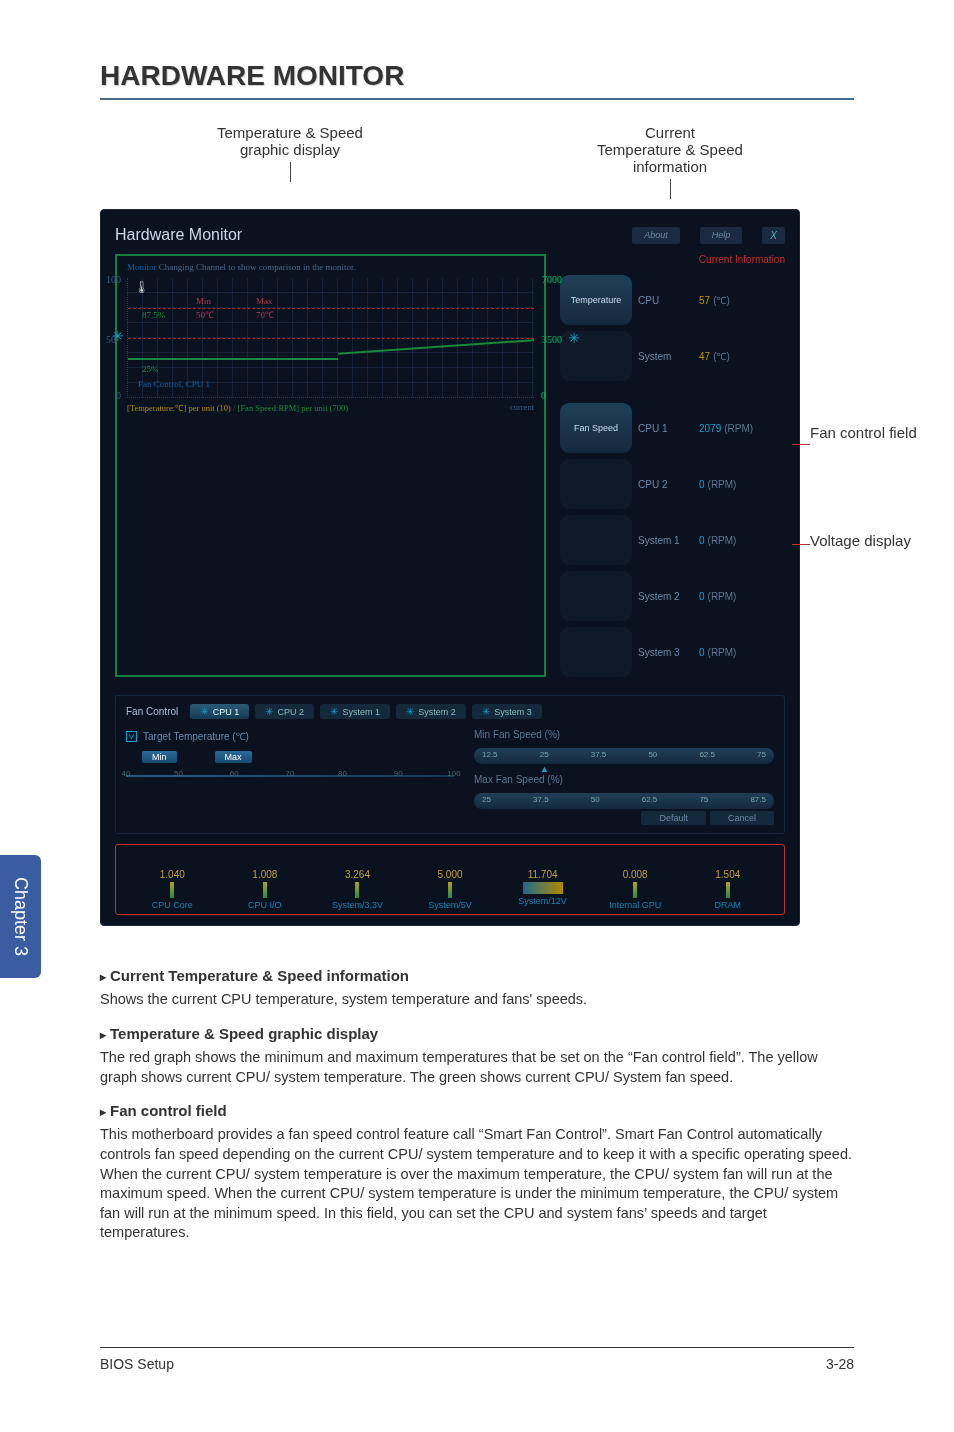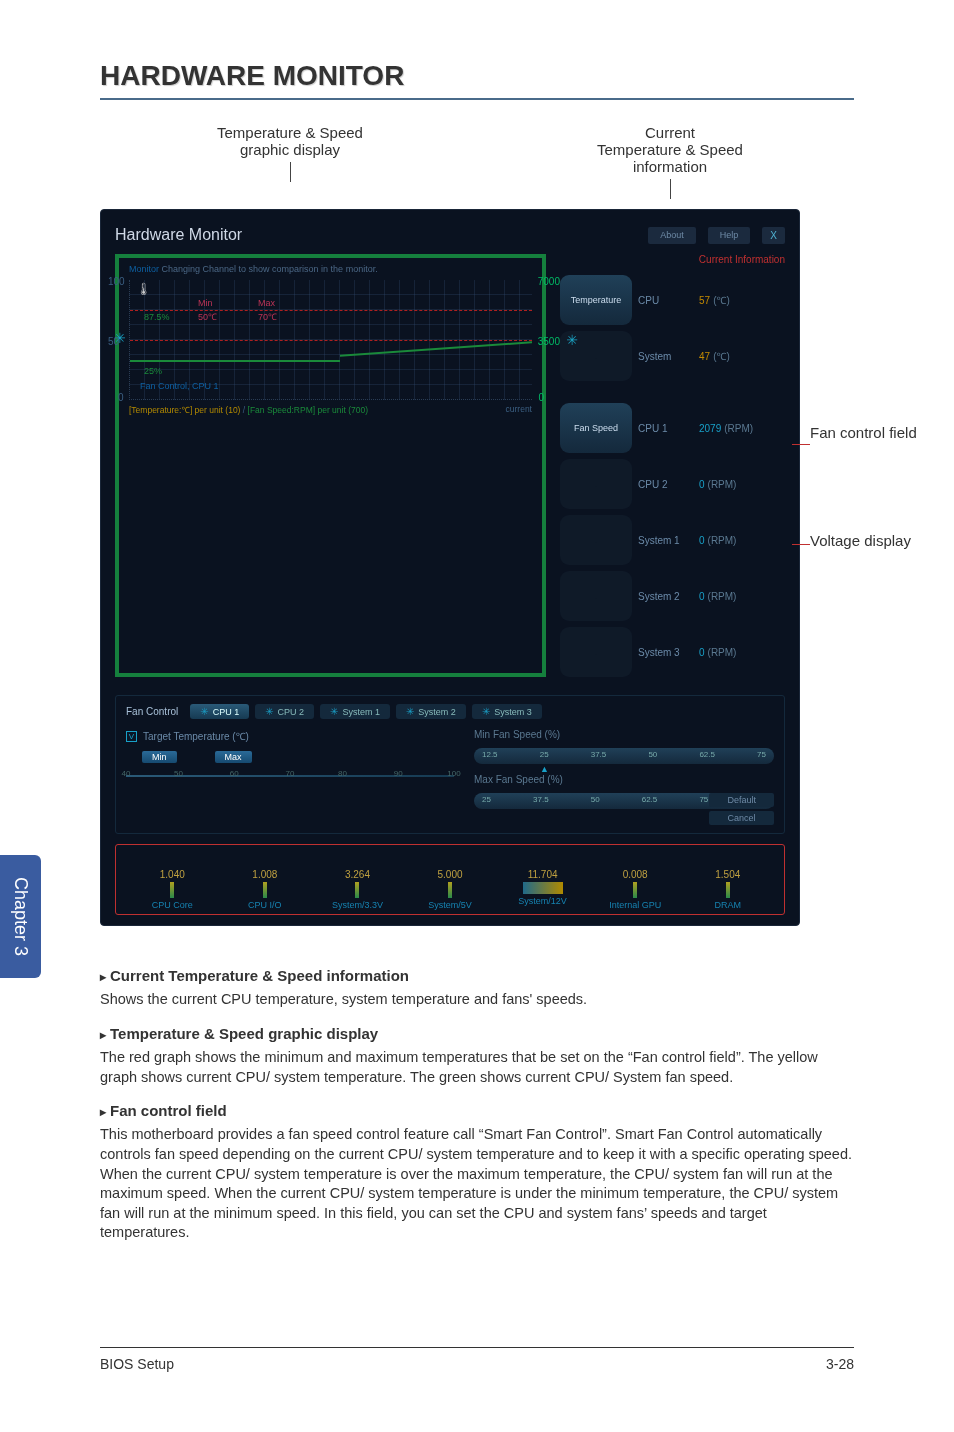--- a/index.html
+++ b/index.html
@@ -54,40 +54,41 @@
   .win-header {
     display: flex;
     justify-content: space-between;
     align-items: center;
     margin-bottom: 10px;
   }
   .win-title {
     color: #cfd8e6;
     font-size: 16px;
   }
-  .win-buttons { display: flex; gap: 12px; }
+  .win-buttons { display: flex; gap: 20px; font-style: italic; }
   .win-buttons .btn {
     background: #1b2a3e;
     color: #6e8aa6;
     font-size: 9px;
     padding: 3px 12px;
     border-radius: 2px;
   }
   .win-buttons .xbtn {
     background: #1b2a3e;
     color: #4fb0d0;
     padding: 3px 8px;
     border-radius: 2px;
   }
 
   .monitor-row { display: flex; gap: 14px; }
   .graph-panel {
     flex: 1;
-    border: 4px solid #15803d;
+    border: 2px solid #15803d;
     padding: 6px 10px 8px 10px;
+    font-family: Liberation Serif, serif;
   }
   .graph-panel .subtitle { color: #0d5fa0; font-size: 9px; }
   .graph-panel .subtitle .rest { color: #4b6785; }
   .chart-area {
     position: relative;
     height: 120px;
     margin-top: 6px;
     border-left: 1px dotted #2a3d55;
     border-bottom: 1px dotted #2a3d55;
     background:
@@ -169,21 +170,21 @@
   .scale span { position:absolute; top:0; font-size:8px; color:#466; transform:translateX(-50%); }
 
   .fc-right { width:300px; }
   .fc-right .lbl2 { color:#5a7890; font-size:10px; margin-bottom:4px; }
   .slider {
     height:16px; background:linear-gradient(#204058,#14293c);
     border-radius:8px; position:relative; margin-bottom:10px;
   }
   .slider .ticks { display:flex; justify-content:space-between; padding:2px 8px; font-size:8px; color:#7aa;margin-top:8px; }
   .slider .marker { position:absolute; top:16px; color:#18a0c8; font-size:9px; }
-  .dc-btns { position:absolute; right:10px; bottom:8px; display:flex; flex-direction:column; gap:4px; }
+  .dc-btns { position:absolute; right:10px; bottom:8px; display:flex; flex-direction:row; gap:4px; }
   .dc-btn { background:#14293c; color:#6e8aa6; font-size:9px; padding:2px 18px; border-radius:2px; }
 
   .voltage-bar {
     margin-top: 10px;
     border: 1px solid #c03030;
     border-radius: 3px;
     padding: 8px 10px 4px 10px;
   }
   .voltage-bar .vh { color:#0d5fa0; font-size:10px; }
   .volts { display:flex; justify-content:space-between; margin-top:4px; }

